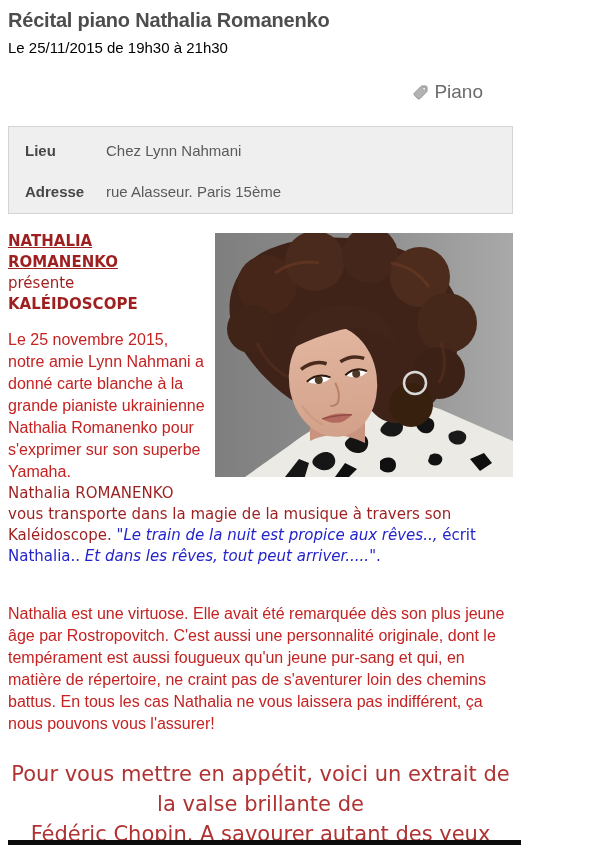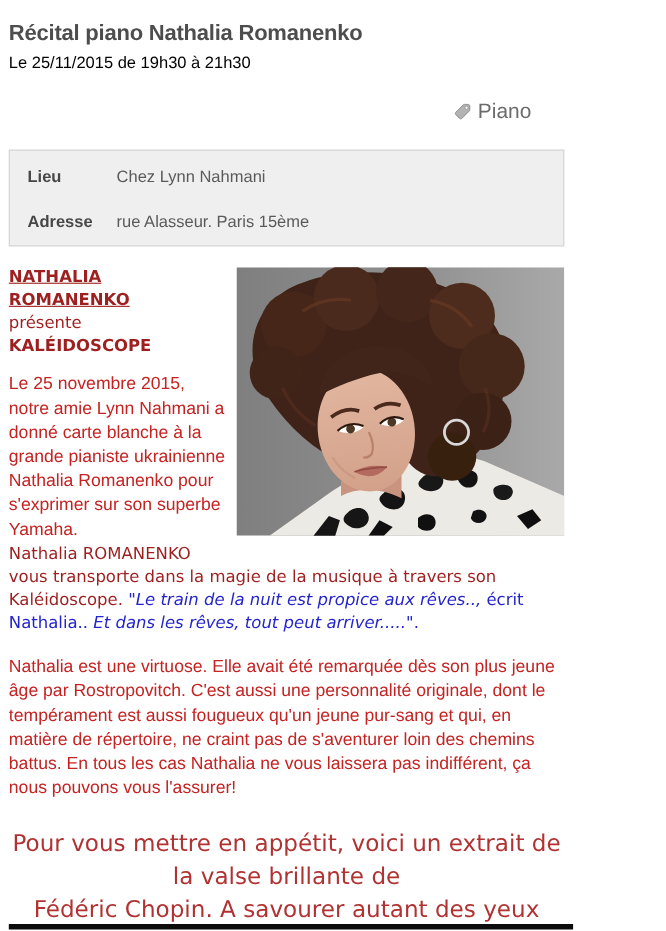--- a/index.html
+++ b/index.html
@@ -3,21 +3,21 @@
 <meta charset="utf-8">
 <style>
   * { box-sizing: border-box; }
   html, body { margin: 0; padding: 0; background: #ffffff; }
   body { width: 605px; font-family: "DejaVu Sans", sans-serif; }
   .page {
     position: relative;
     width: 521px;
     height: 846px;
     overflow: hidden;
-    padding: 10px 8px;
+    padding: 0 8px;
     background: #ffffff;
   }
   
   .title {
     margin: 9px 0 0 0;
     font-family: "Liberation Sans", sans-serif;
     font-size: 20px;
     font-weight: bold;
     color: #4d4d4d;
     letter-spacing: -0.2px;
@@ -68,21 +68,21 @@
   }
   .para-comic {
     font-family: cursive, sans-serif;
     font-size: 16px;
     line-height: 22px;
     color: #c52222;
     margin: 0;
   }
   .mt14 { margin-top: 14px; }
   .mt12 { margin-top: 0; }
-  .mt20 { margin-top: 19px; }
+  .mt20 { margin-top: 36px; }
   .name-bold { font-weight: bold; text-decoration: underline; }
   .bold { font-weight: bold; }
   .quote-blue-italic { color: #2424cc; font-style: italic; }
   .quote-blue { color: #2424cc; font-style: normal; }
   .big-red {
     clear: both;
     margin-top: 24px;
     text-align: center;
     font-family: "DejaVu Sans", sans-serif;
     font-size: 21px;

